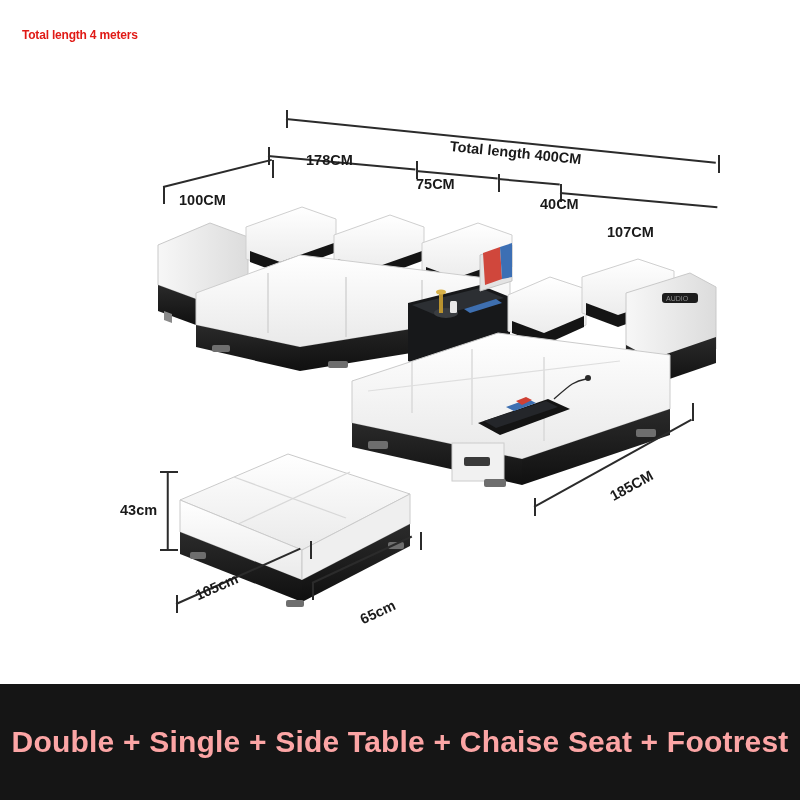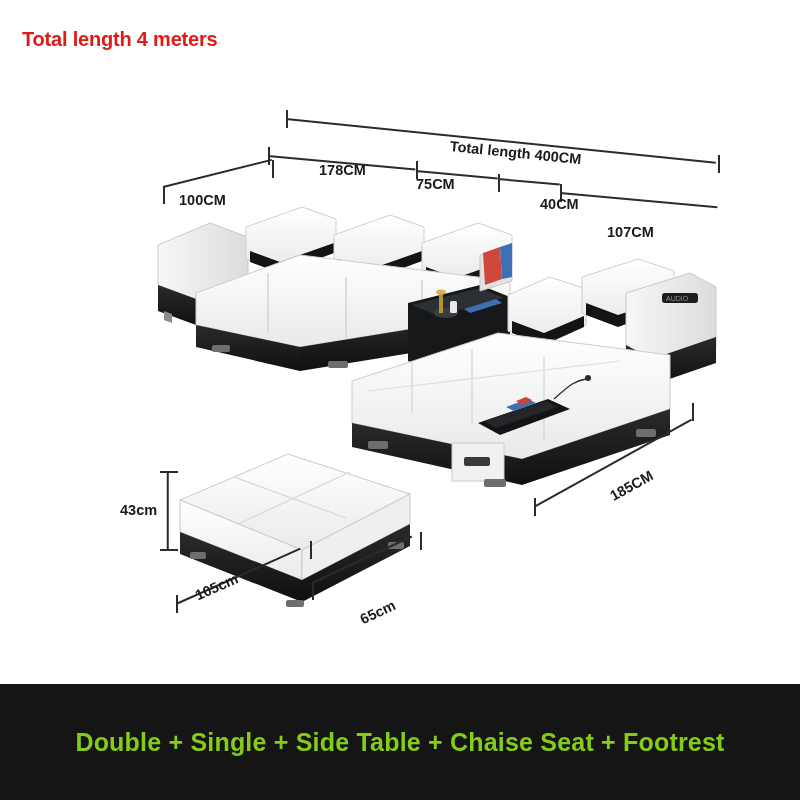--- a/index.html
+++ b/index.html
@@ -18,21 +18,21 @@
     position: absolute;
     left: 0; top: 0;
     width: 800px; height: 800px;
   }
 
   
   .top-label {
     position: absolute;
     left: 22px;
     top: 28px;
-    font-size: 20px;
+    font-size: 12px;
     font-weight: bold;
     color: #e01a16;
     letter-spacing: -0.2px;
     white-space: nowrap;
   }
 
   
   .dimline {
     position: absolute;
     background: #2b2b2b;
@@ -60,22 +60,22 @@
     left: 0;
     bottom: 0;
     width: 800px;
     height: 116px;
     background: #151515;
     display: flex;
     align-items: center;
     justify-content: center;
   }
   .banner-text {
-    color: #84cc16;
-    font-size: 25px;
+    color: #fca5a5;
+    font-size: 30px;
     font-weight: bold;
     letter-spacing: 0.2px;
     white-space: nowrap;
   }
 
   
   .piece { position: absolute; }
 
   svg { display: block; overflow: visible; }
 </style>
@@ -222,21 +222,21 @@
   </svg>
 
   <div class="dimline" style="left:286px; top:118px; width:432px; transform: rotate(5.8deg);"></div>
   <div class="tick" style="left:286px; top:110px; height:18px;"></div>
   <div class="tick" style="left:718px; top:155px; height:18px;"></div>
   <div class="dimtext" style="left:450px; top:138px; transform: rotate(5.8deg);">Total length 400CM</div>
 
   <div class="dimline" style="left:268px; top:155px; width:148px; transform: rotate(5.2deg);"></div>
   <div class="tick" style="left:268px; top:147px; height:18px;"></div>
   <div class="tick" style="left:416px; top:161px; height:18px;"></div>
-  <div class="dimtext" style="left:319px; top:152px;margin-top:10px;">178CM</div>
+  <div class="dimtext" style="left:306px; top:152px;">178CM</div>
 
   <div class="dimline" style="left:416px; top:170px; width:82px; transform: rotate(5.2deg);"></div>
   <div class="tick" style="left:498px; top:174px; height:18px;"></div>
   <div class="dimtext" style="left:416px; top:176px;">75CM</div>
 
   <div class="dimline" style="left:498px; top:178px; width:62px; transform: rotate(5.2deg);"></div>
   <div class="tick" style="left:560px; top:184px; height:18px;"></div>
   <div class="dimtext" style="left:540px; top:196px;">40CM</div>
 
   <div class="dimline" style="left:560px; top:192px; width:158px; transform: rotate(5.2deg);"></div>

